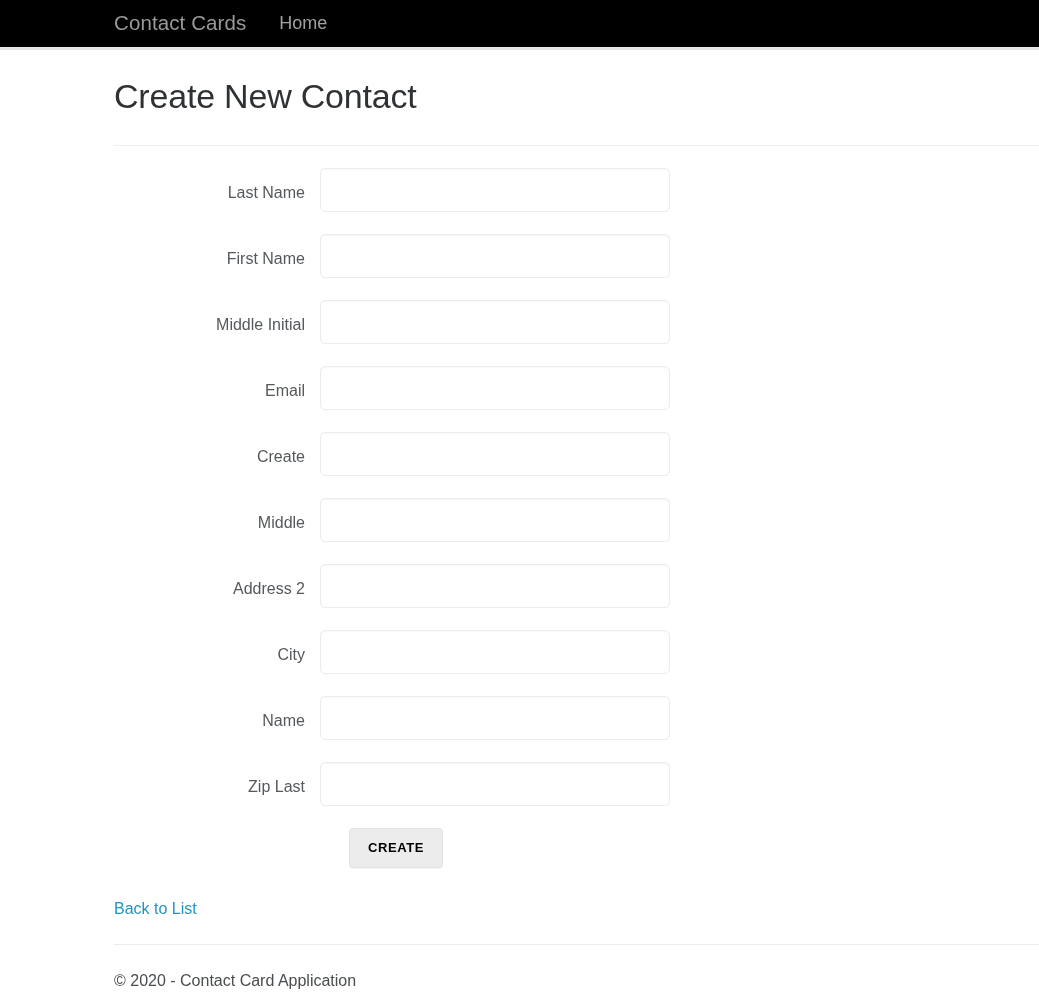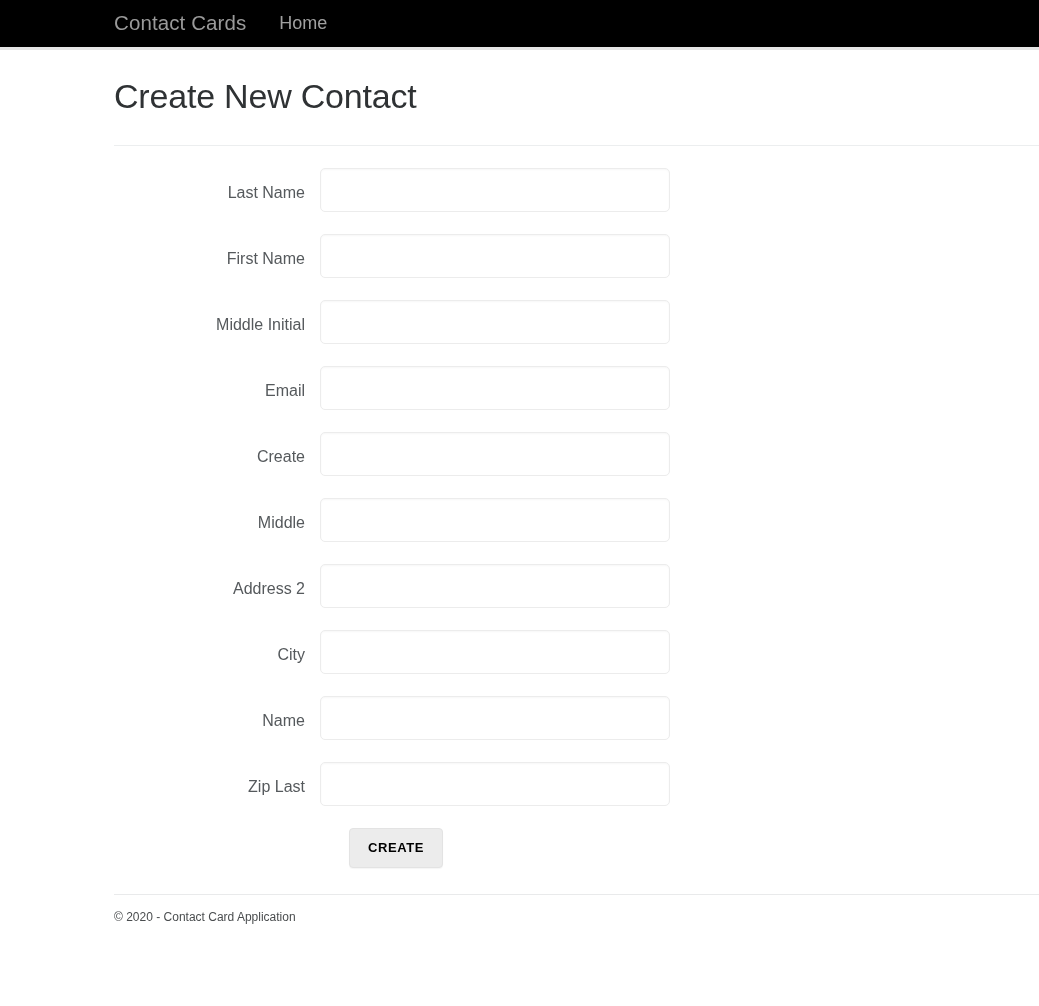--- a/index.html
+++ b/index.html
@@ -149,22 +149,22 @@
   }
 
   hr.footer-rule {
     border: 0;
     border-top: 1px solid #e9eaeb;
     margin: 26px 0 0 0;
     width: 1065px;
   }
 
   footer.site-footer {
-    margin-top: 16px;
-    font-size: 12px;
+    margin-top: 28px;
+    font-size: 16px;
     color: #4a4d4f;
     line-height: 1;
   }
 </style>
 </head>
 <body>
 
 <nav class="navbar">
   <a class="navbar-brand" href="#">Contact Cards</a>
   <ul class="navbar-nav">
@@ -254,20 +254,23 @@
 
     <div class="form-row btn-row">
       <div class="form-label"></div>
       <div class="form-control-wrap">
         <button type="button" class="btn-create">CREATE</button>
       </div>
     </div>
 
   </form>
 
+  <div class="back-link-row">
+    <a class="back-link" href="#">Back to List</a>
+  </div>
 
   <hr class="footer-rule">
 
   <footer class="site-footer">
     <span>© 2020 - Contact Card Application</span>
   </footer>
 
 </div>
 
 </body></html>

